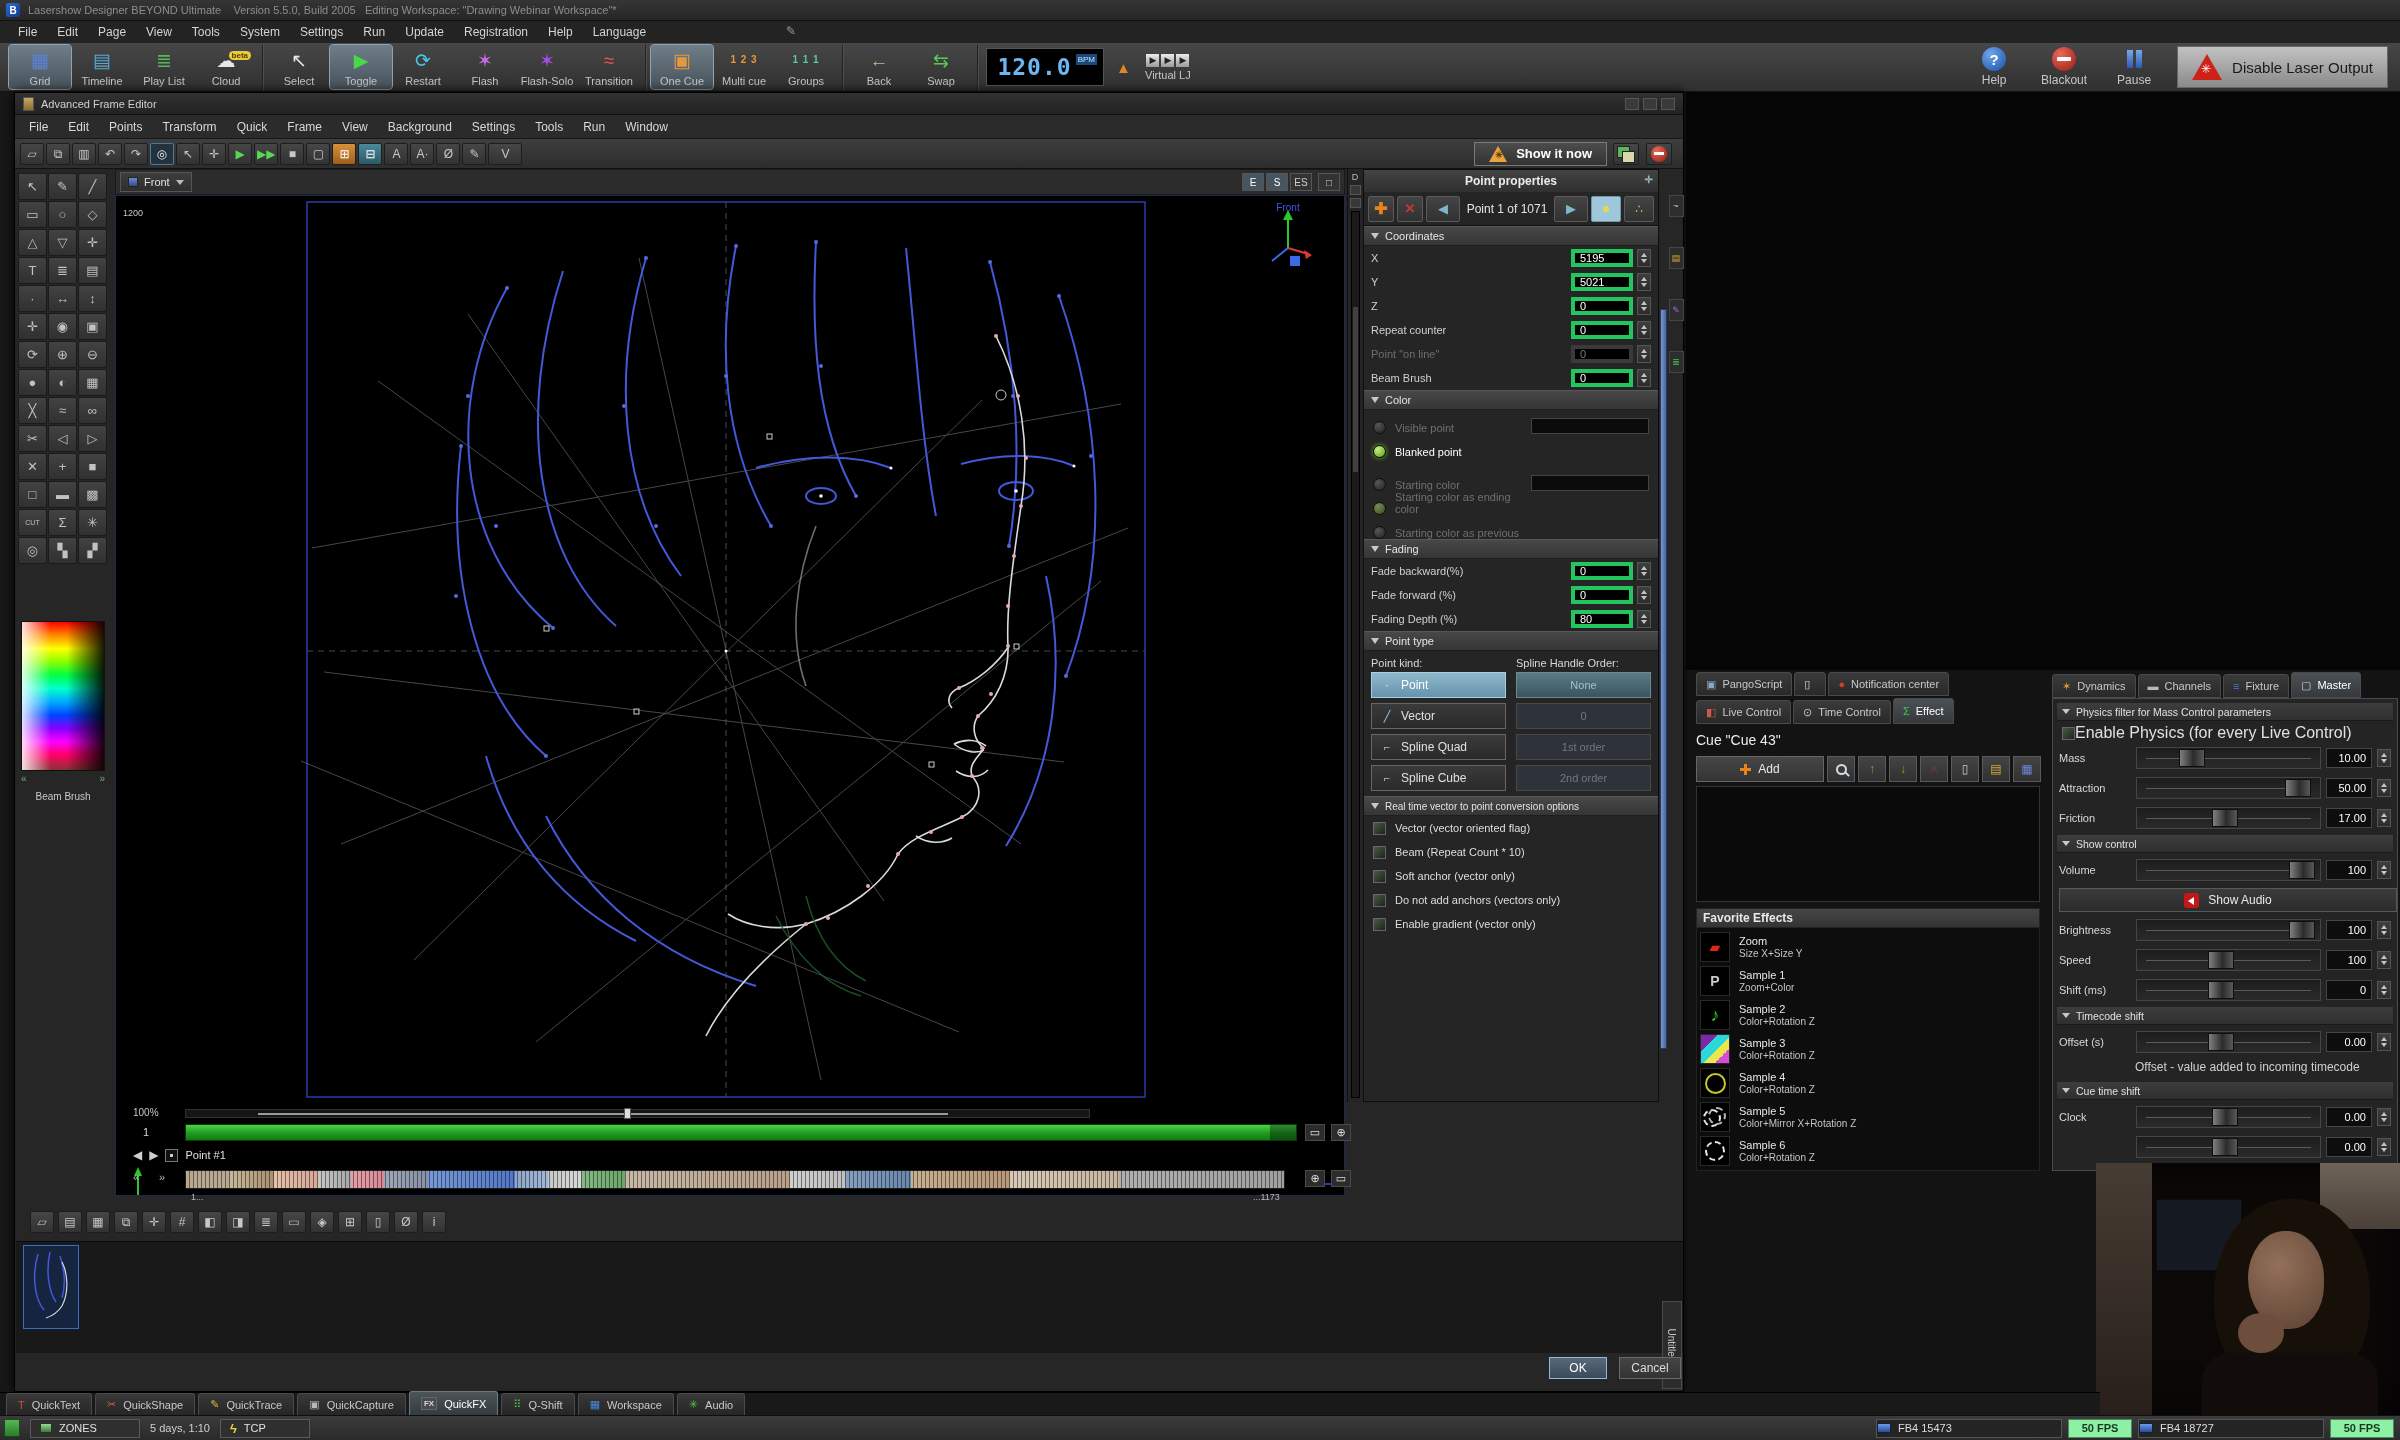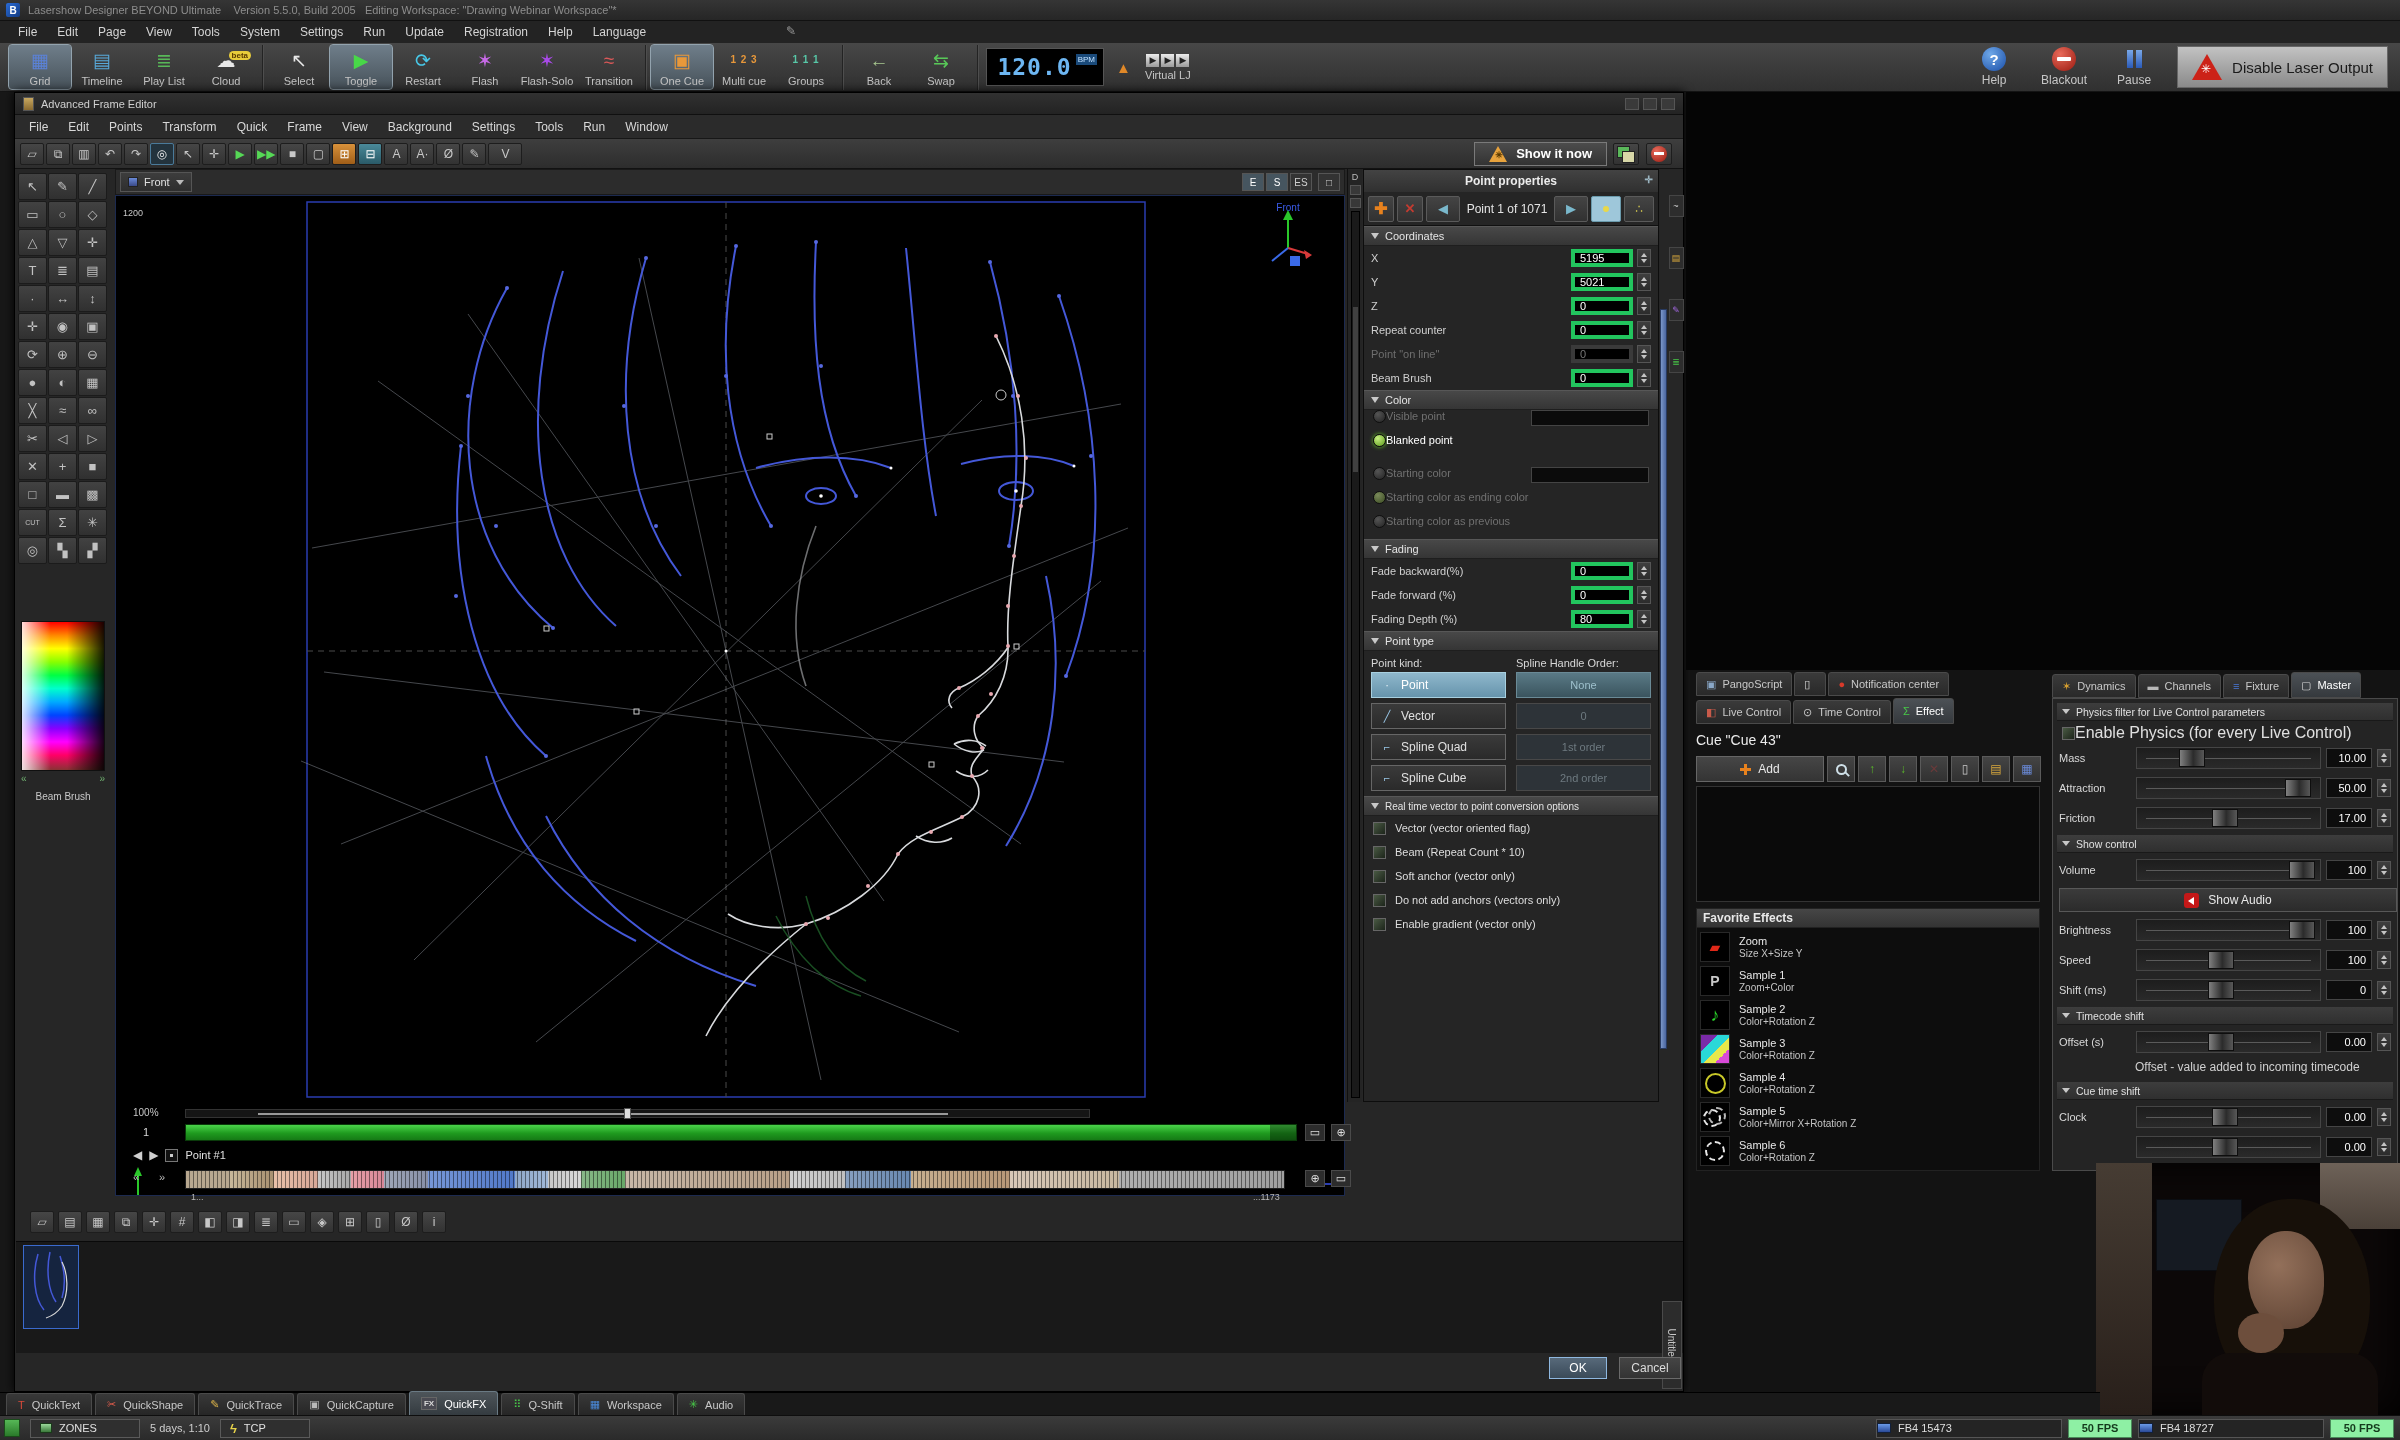--- a/index.html
+++ b/index.html
@@ -118,21 +118,21 @@
 .sec-hdr.small{font-size:10px}
 .prow{height:24px;display:flex;align-items:center;padding:0 7px;gap:4px}
 .plabel{flex:1;font-size:11px;color:#d0d0d0}
 .prow.dim .plabel{color:#6e6e6e}
 .pval{width:62px;height:18px;background:#000;border:4px solid #22c55e;color:#fff;font-size:11px;display:flex;align-items:center;padding:0 5px}
 .prow.dim .pval{color:#777;border-color:#3a3a3a}
 .spin{width:14px;height:18px;background:linear-gradient(#3e3e3e,#2c2c2c);border:1px solid #555;display:flex;flex-direction:column;align-items:center;justify-content:center;gap:2px}
 .spin i{display:block;width:0;height:0;border-left:3px solid transparent;border-right:3px solid transparent}
 .spin i.up{border-bottom:4px solid #c4c4c4}
 .spin i.dn{border-top:4px solid #c4c4c4}
-.crow{height:24px;display:flex;align-items:flex-start;padding:0 9px}
+.crow{height:24px;display:flex;align-items:flex-end;gap:9px;padding:0 9px}
 .crow.gap{margin-top:9px}
 .radio{width:13px;height:13px;border-radius:50%;background:radial-gradient(circle at 35% 30%,#555,#222);border:1px solid #0e0e0e;flex:none}
 .radio.sel{background:radial-gradient(circle at 35% 30%,#c6f080,#5a9a1a);box-shadow:0 0 4px #6c2}
 .radio.dimgreen{background:radial-gradient(circle at 35% 30%,#7a8a5a,#3a4a22)}
 .clabel{font-size:11px;color:#e0e0e0;flex:1}
 .crow.dim .clabel{color:#707070}
 .crow.sel .clabel{color:#fff}
 .swatch{width:118px;height:16px;background:#0b0b0b;border:1px solid #444;visibility:hidden;flex:none}
 .swatch.show{visibility:visible}
 .pt-cols{display:flex;padding:3px 7px 0;gap:10px}
@@ -1120,21 +1120,21 @@
             <span>Fixture</span>
           </div>
 
           <div class="rtab active">
             <span class="rtab-ic" style="color: rgb(216, 216, 216);">▢</span>
             <span>Master</span>
           </div>
         </div>
       <div class="mpanel">
         <div class="mhdr">
-            <span>Physics filter for Live Control parameters</span>
+            <span>Physics filter for Mass Control parameters</span>
           </div>
         <div class="mcheck">
           <span class="cb"></span>
           <span>Enable Physics (for every Live Control)</span>
         </div>
         <div>
 
             <div class="srow">
               <span class="slabel">Mass</span>
               <span class="strack">

